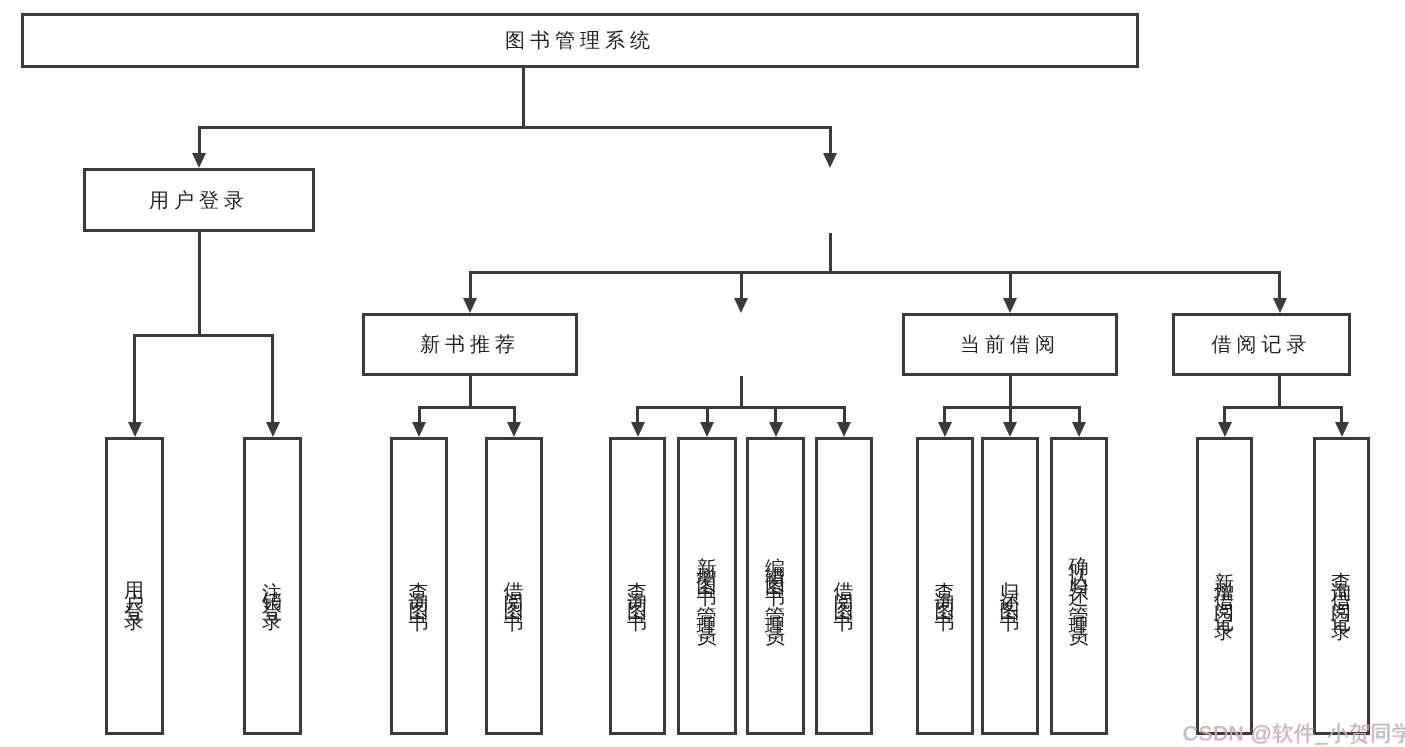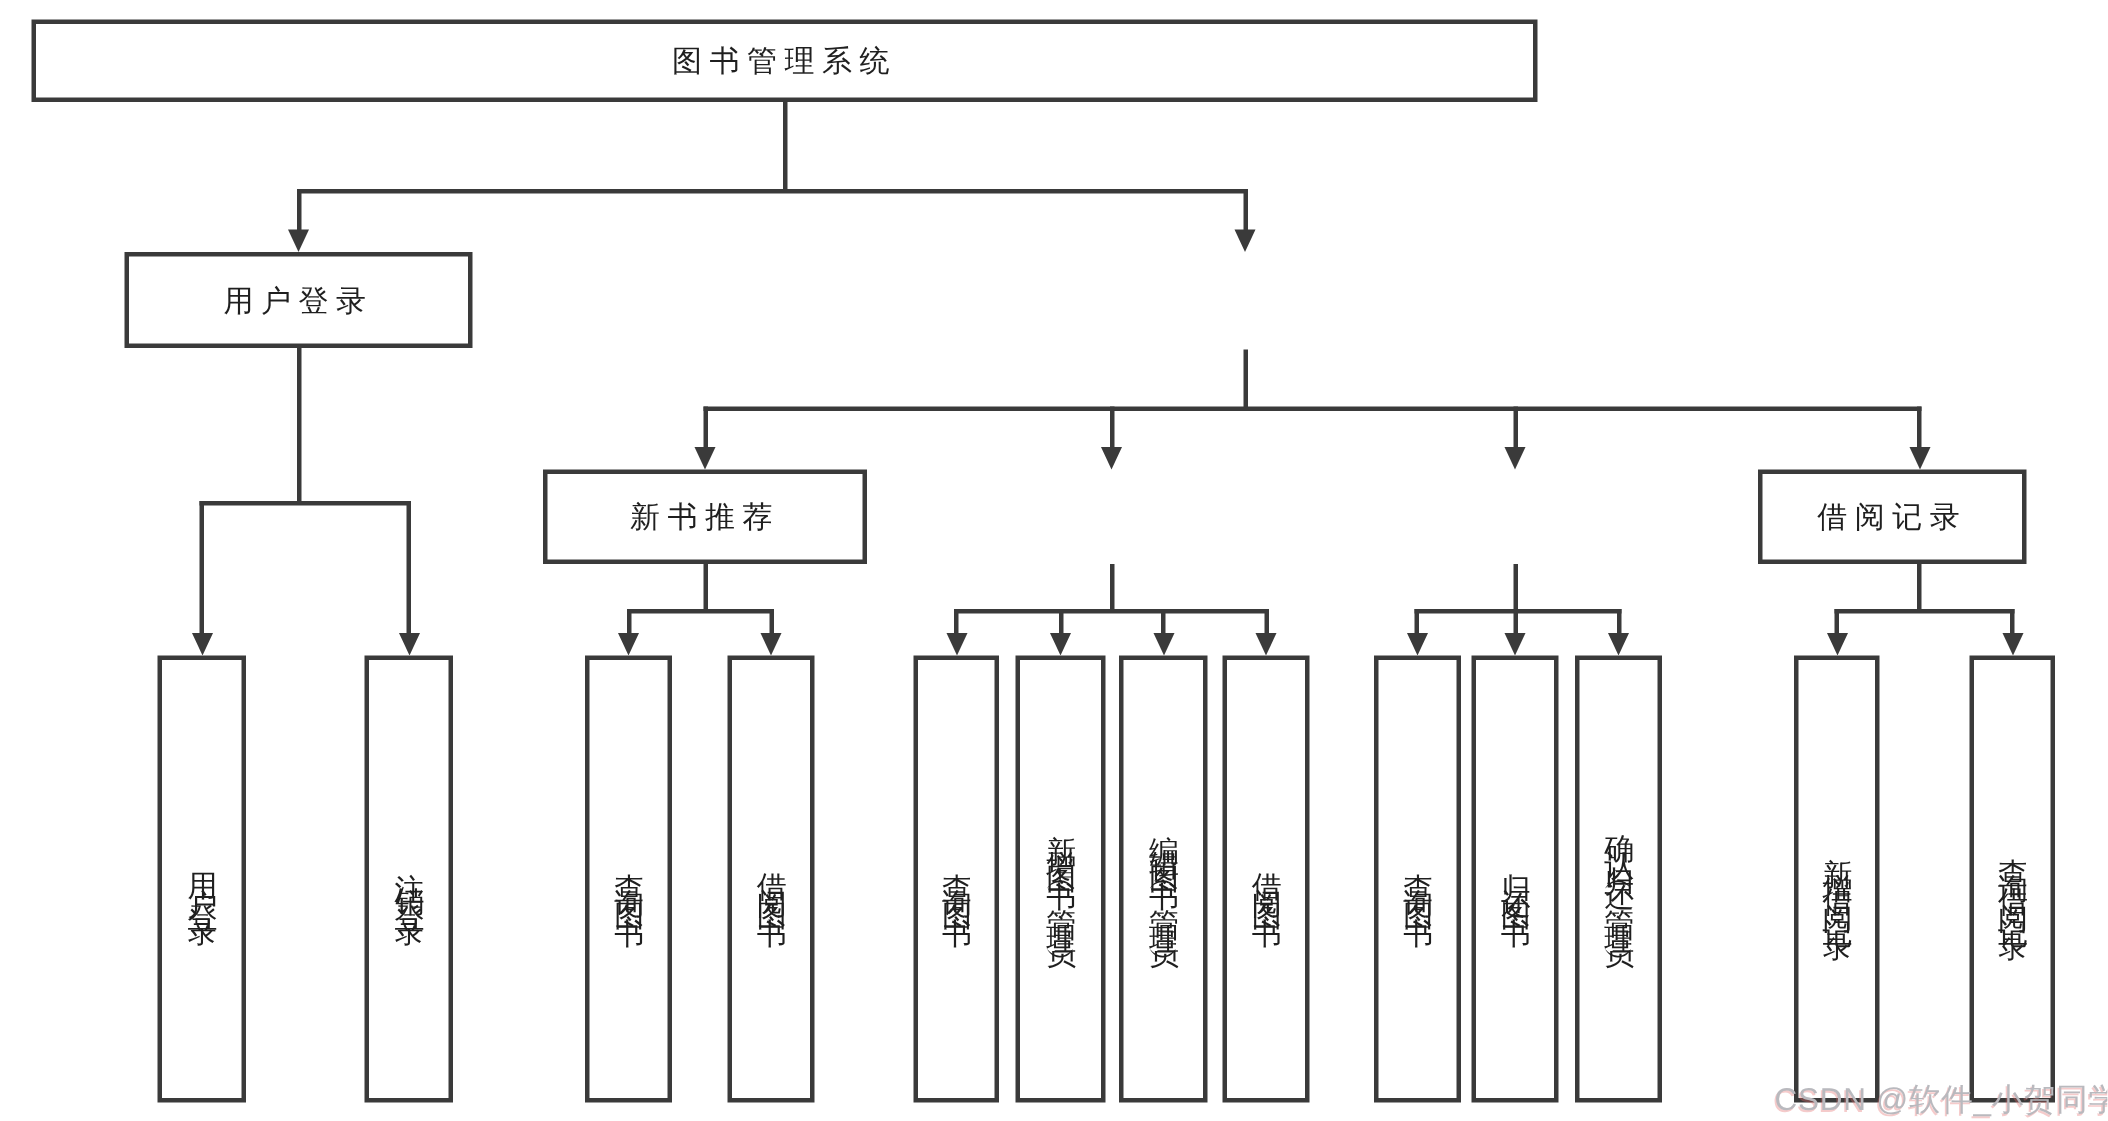--- a/index.html
+++ b/index.html
@@ -30,21 +30,21 @@
     font-size:21px; letter-spacing:0.5px; white-space:nowrap;
     color:var(--wm,#b9b9be);
     text-shadow:-1px 1px 0 rgba(226,106,106,0.35);
   }
 </style>
 </head>
 <body>
 
 <div class="canvas">
 
-  <div class="node" style="left:21px; top:13px; width:1004px; height:55px;">
+  <div class="node" style="left:21px; top:13px; width:1118px; height:55px;">
     <span class="hlabel">图书管理系统</span>
   </div>
 
   <div class="vline" style="left:521.5px; top:68px; width:3px; height:60px;"></div>
   <div class="hline" style="left:197.5px; top:126px; width:634px; height:3px;"></div>
   <div class="vline" style="left:197.5px; top:126px; width:3px; height:29px;"></div>
   <div class="arrowhead" style="left:192px; top:153px;"></div>
   <div class="vline" style="left:828.5px; top:126px; width:3px; height:29px;"></div>
   <div class="arrowhead" style="left:823px; top:153px;"></div>
 
@@ -65,20 +65,23 @@
   <div class="arrowhead" style="left:463px; top:298px;"></div>
   <div class="vline" style="left:739.5px; top:271px; width:3px; height:29px;"></div>
   <div class="arrowhead" style="left:734px; top:298px;"></div>
   <div class="vline" style="left:1008.5px; top:271px; width:3px; height:29px;"></div>
   <div class="arrowhead" style="left:1003px; top:298px;"></div>
   <div class="vline" style="left:1278px; top:271px; width:3px; height:29px;"></div>
   <div class="arrowhead" style="left:1272.5px; top:298px;"></div>
 
   <div class="node" style="left:362px; top:313px; width:216px; height:63px;">
     <span class="hlabel">新书推荐</span>
+  </div>
+  <div class="node" style="left:902px; top:313px; width:216px; height:63px;">
+    <span class="hlabel">当前借阅</span>
   </div>
   <div class="node" style="left:1172px; top:313px; width:179px; height:63px;">
     <span class="hlabel">借阅记录</span>
   </div>
 
   <div class="vline" style="left:468.5px; top:376px; width:3px; height:32px;"></div>
   <div class="hline" style="left:417.5px; top:406px; width:98px; height:3px;"></div>
   <div class="vline" style="left:417.5px; top:406px; width:3px; height:18px;"></div>
   <div class="arrowhead" style="left:412px; top:422px;"></div>
   <div class="vline" style="left:512.5px; top:406px; width:3px; height:18px;"></div>

